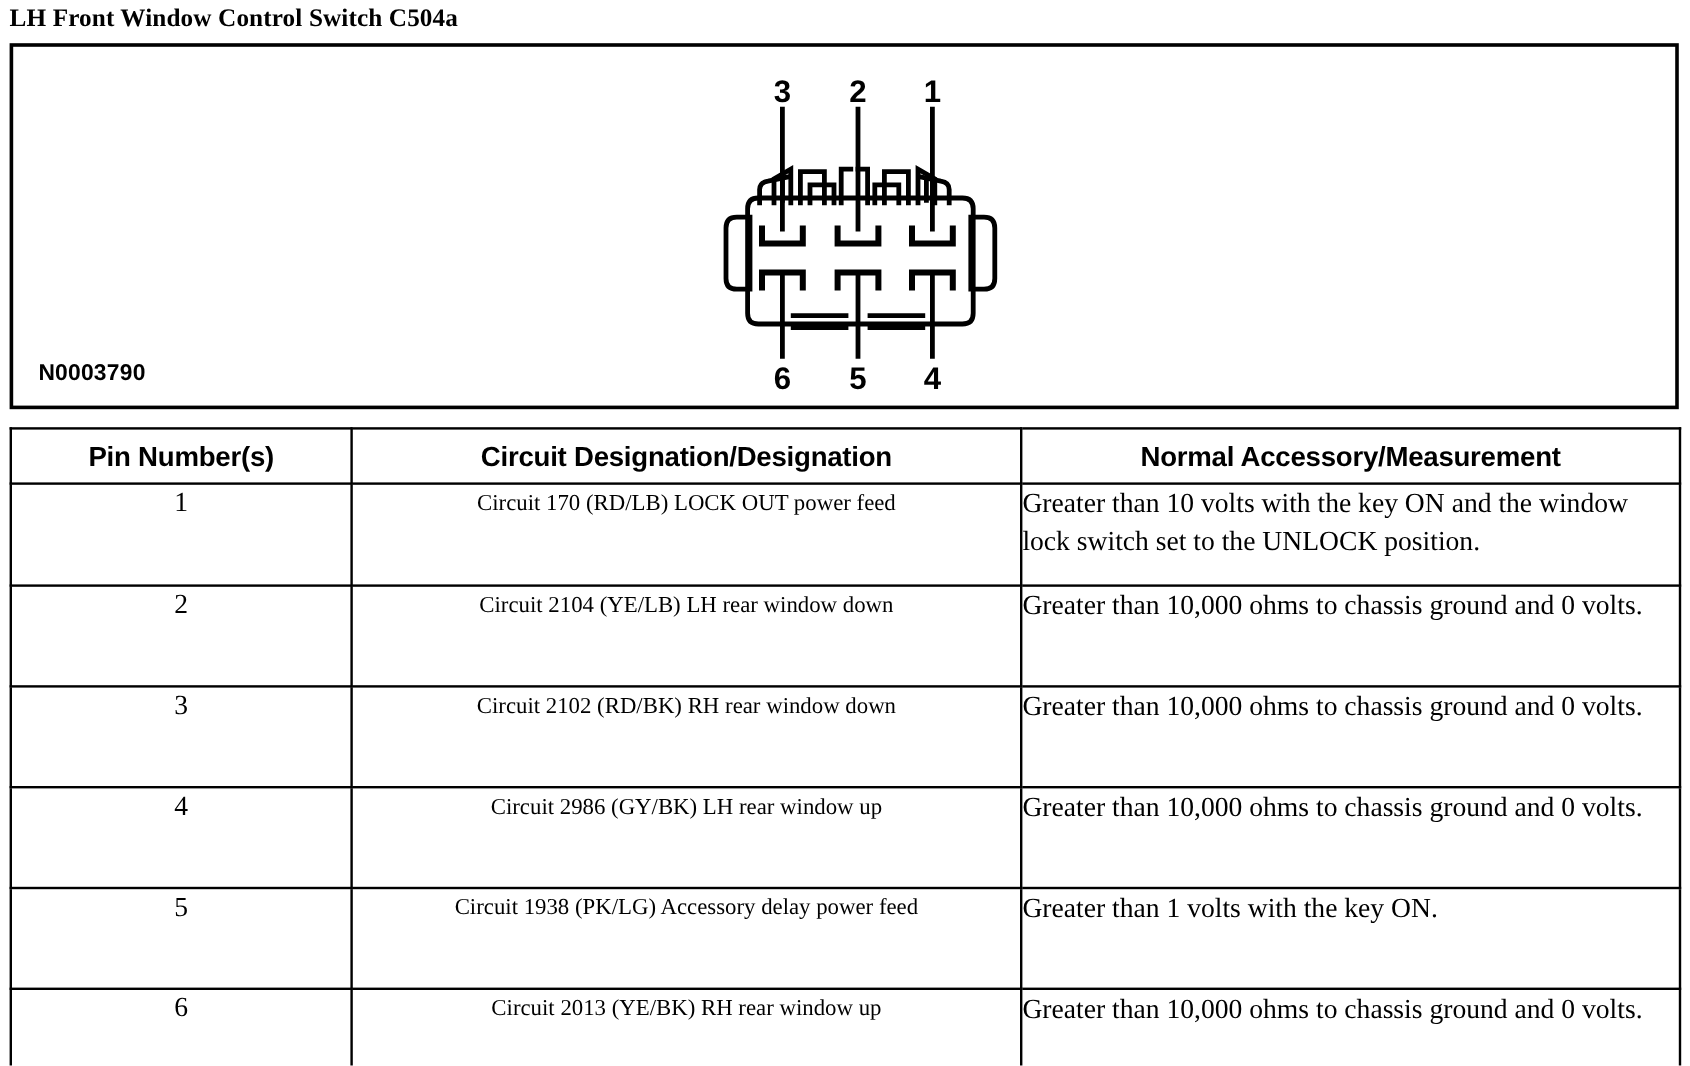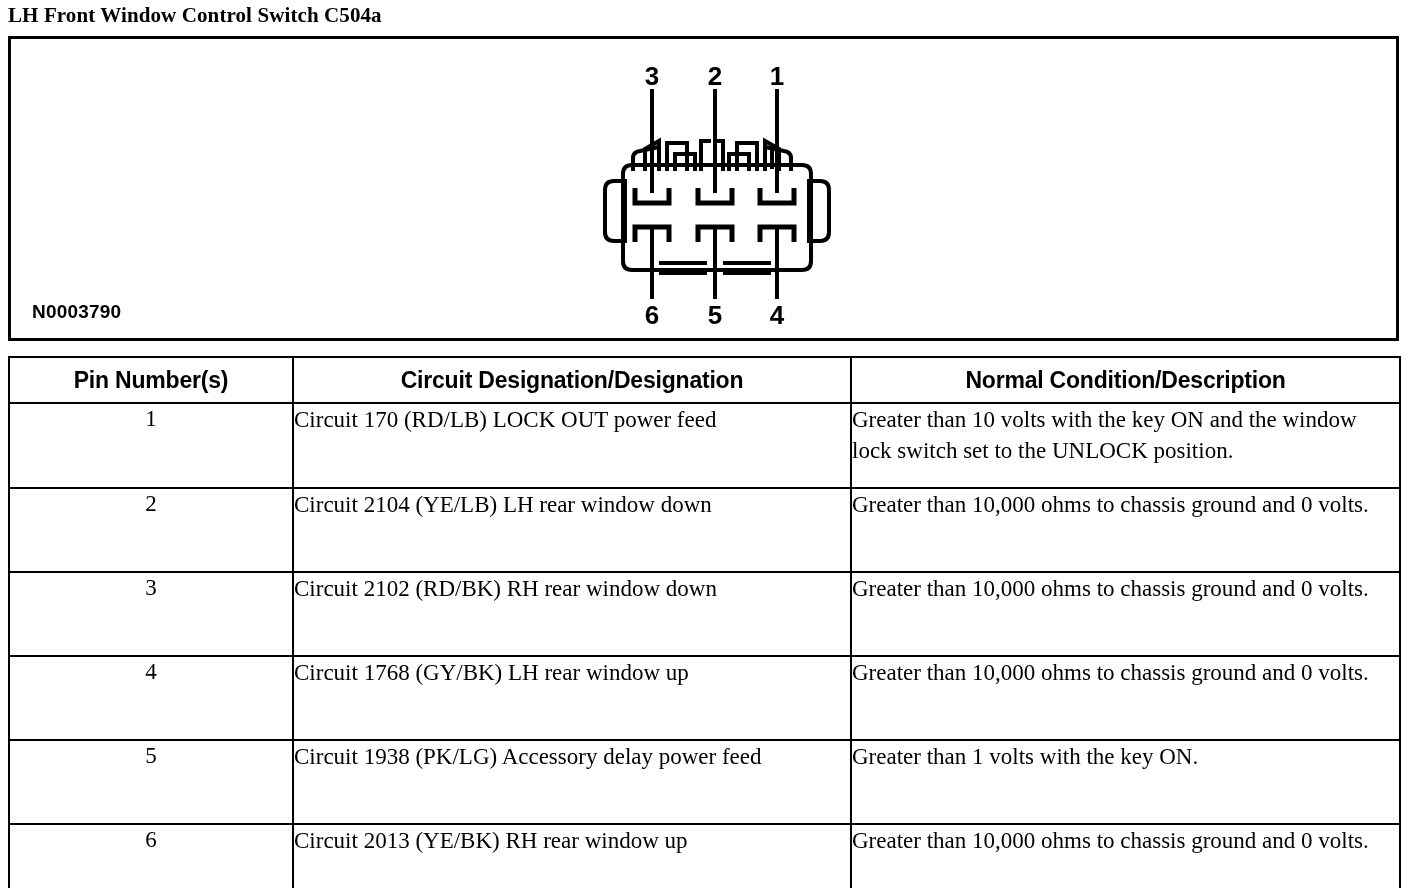--- a/index.html
+++ b/index.html
@@ -97,21 +97,22 @@
   col.c-desc  { width: 558px; }
   col.c-norm  { width: 549px; }
 
   .cell-pin {
     text-align: center;
     font-size: 23px;
     line-height: 30px;
     padding: 12px 6px 10px 6px;
   }
   .cell-desc {
-    font-size: 23px;
+    text-align: center;
+    font-size: 19px;
     line-height: 31px;
     padding: 12px 14px 10px 14px;
   }
   .cell-norm {
     text-align: left;
     font-size: 23px;
     line-height: 31px;
     padding: 12px 10px 10px 14px;
   }
 
@@ -225,42 +226,42 @@
   <table class="pin-table">
     <colgroup>
       <col class="c-pin">
         <col class="c-desc">
         <col class="c-norm">
     </colgroup>
     <thead>
       <tr>
         <th>Pin Number(s)</th>
         <th>Circuit Designation/Designation</th>
-        <th>Normal Condition/Description</th>
+        <th>Normal Accessory/Measurement</th>
       </tr>
     </thead>
     <tbody>
       <tr class="row-1">
         <td class="cell-pin">1</td>
         <td class="cell-desc">Circuit 170 (RD/LB) LOCK OUT power feed</td>
         <td class="cell-norm">Greater than 10 volts with the key ON and the window lock switch set to the UNLOCK position.</td>
       </tr>
       <tr class="row-tall">
         <td class="cell-pin">2</td>
         <td class="cell-desc">Circuit 2104 (YE/LB) LH rear window down</td>
         <td class="cell-norm">Greater than 10,000 ohms to chassis ground and 0 volts.</td>
       </tr>
       <tr class="row-tall">
         <td class="cell-pin">3</td>
         <td class="cell-desc">Circuit 2102 (RD/BK) RH rear window down</td>
         <td class="cell-norm">Greater than 10,000 ohms to chassis ground and 0 volts.</td>
       </tr>
       <tr class="row-tall">
         <td class="cell-pin">4</td>
-        <td class="cell-desc">Circuit 1768 (GY/BK) LH rear window up</td>
+        <td class="cell-desc">Circuit 2986 (GY/BK) LH rear window up</td>
         <td class="cell-norm">Greater than 10,000 ohms to chassis ground and 0 volts.</td>
       </tr>
       <tr class="row-tall">
         <td class="cell-pin">5</td>
         <td class="cell-desc">Circuit 1938 (PK/LG) Accessory delay power feed</td>
         <td class="cell-norm">Greater than 1 volts with the key ON.</td>
       </tr>
       <tr class="row-tall">
         <td class="cell-pin">6</td>
         <td class="cell-desc">Circuit 2013 (YE/BK) RH rear window up</td>

